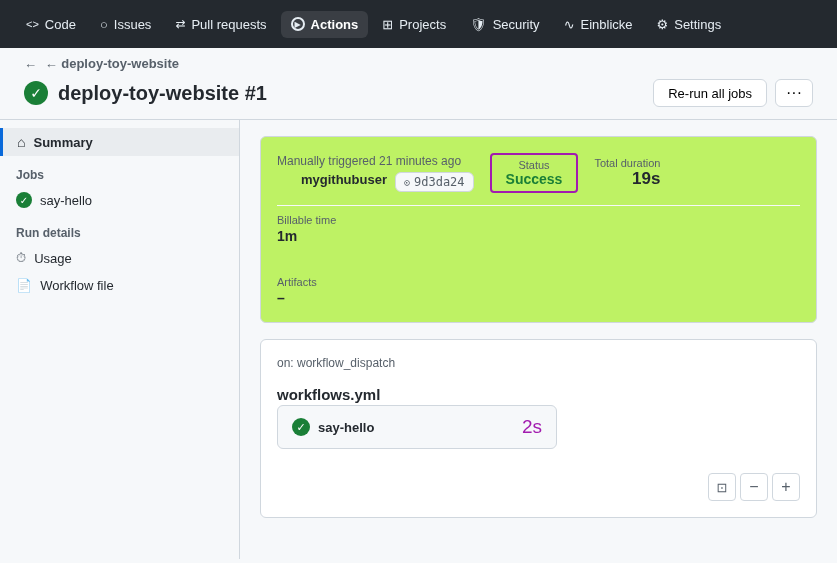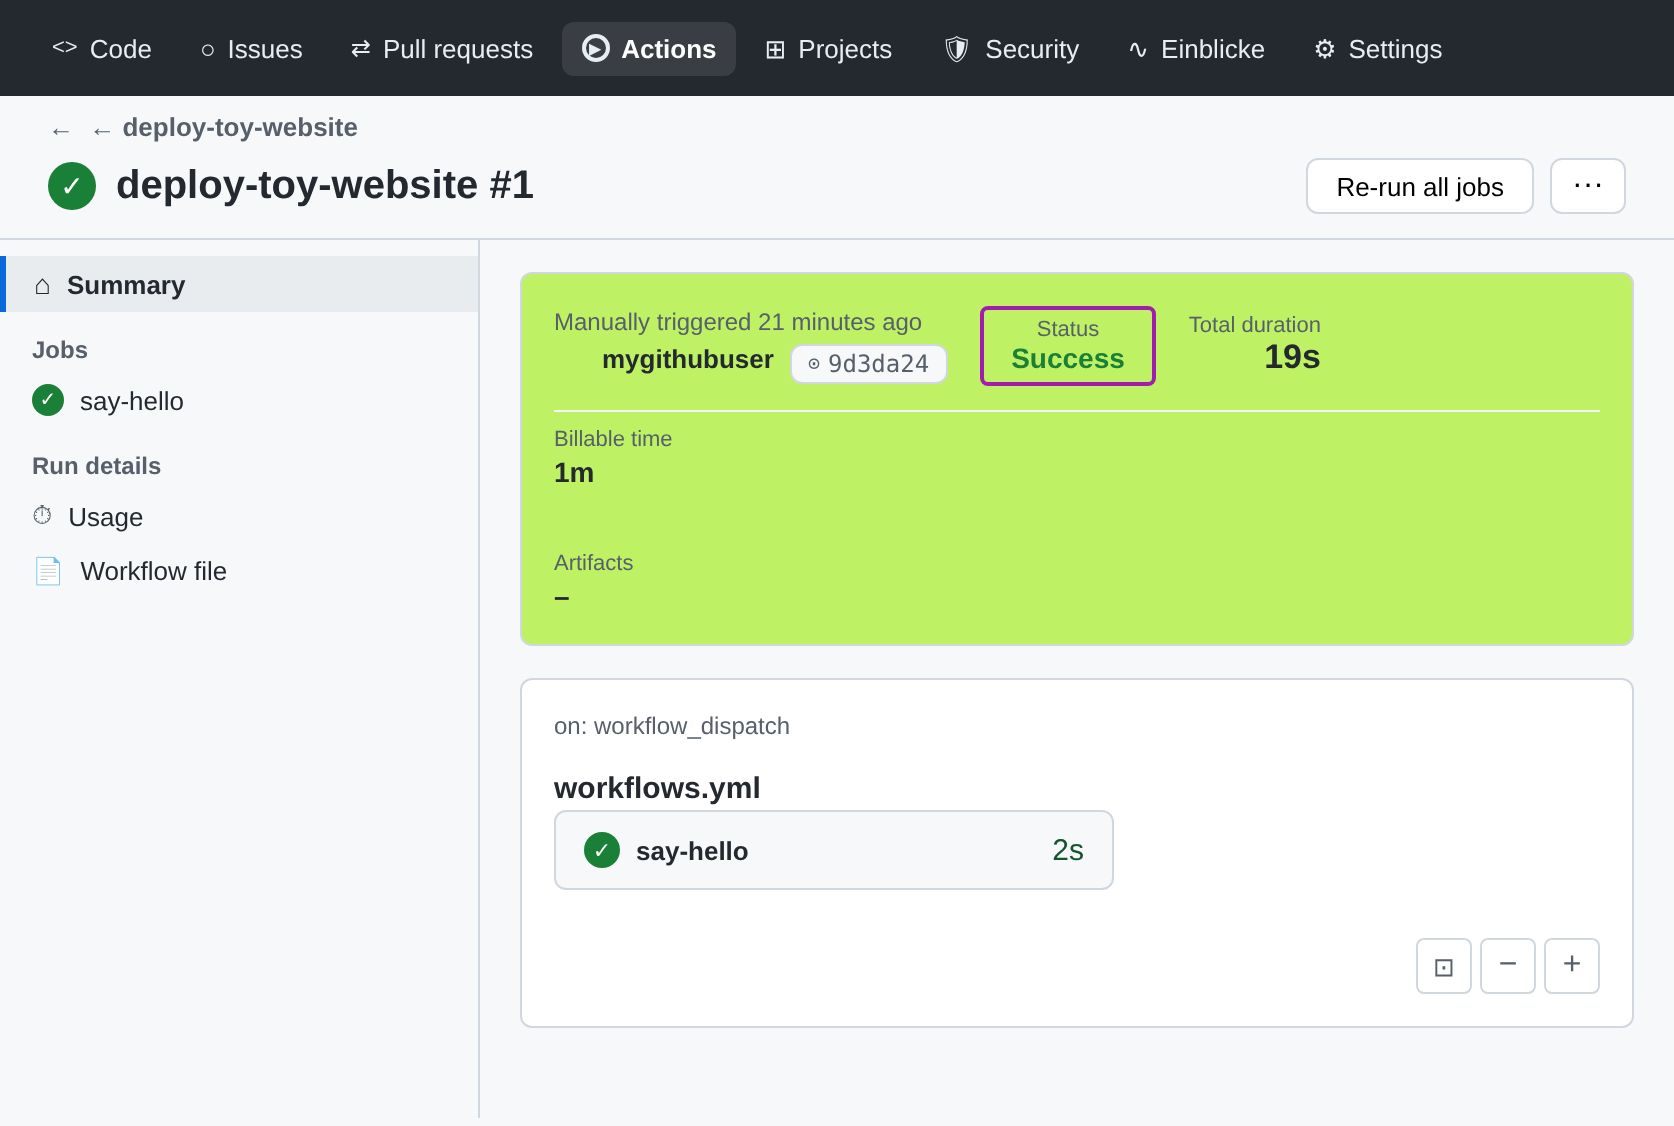--- a/index.html
+++ b/index.html
@@ -130,21 +130,21 @@
     <div style="background:#fff;border:1px solid #d0d7de;border-radius:6px;padding:16px;">
       <div style="font-size:12px;color:#57606a;margin-bottom:16px;">on: workflow_dispatch</div>
       <div style="font-size:15px;font-weight:600;margin-bottom:2px;">workflows.yml</div>
 
       <div>
         <div style="display:flex;align-items:center;justify-content:space-between;background:#f6f8fa;border:1px solid #d0d7de;border-radius:6px;padding:10px 14px;cursor:pointer;max-width:280px;">
           <div style="display:flex;align-items:center;gap:8px;">
             <div style="width:18px;height:18px;background:#1a7f37;border-radius:50%;display:flex;align-items:center;justify-content:center;color:white;font-size:11px;flex-shrink:0;">✓</div>
             <span style="font-size:13px;font-weight:600;">say-hello</span>
           </div>
-          <span style="font-size:15px;color:#14532d;">2s</span>
+          <span style="font-size:19px;color:#a21caf;">2s</span>
         </div>
       </div>
 
       <div style="display:flex;justify-content:flex-end;gap:4px;margin-top:24px;">
         <button style="width:28px;height:28px;border:1px solid #d0d7de;background:#fff;border-radius:4px;cursor:pointer;font-size:13px;color:#57606a;display:flex;align-items:center;justify-content:center;">
           <span>⊡</span>
         </button>
         <button style="width:28px;height:28px;border:1px solid #d0d7de;background:#fff;border-radius:4px;cursor:pointer;font-size:16px;color:#57606a;display:flex;align-items:center;justify-content:center;">
           <span>−</span>
         </button>

